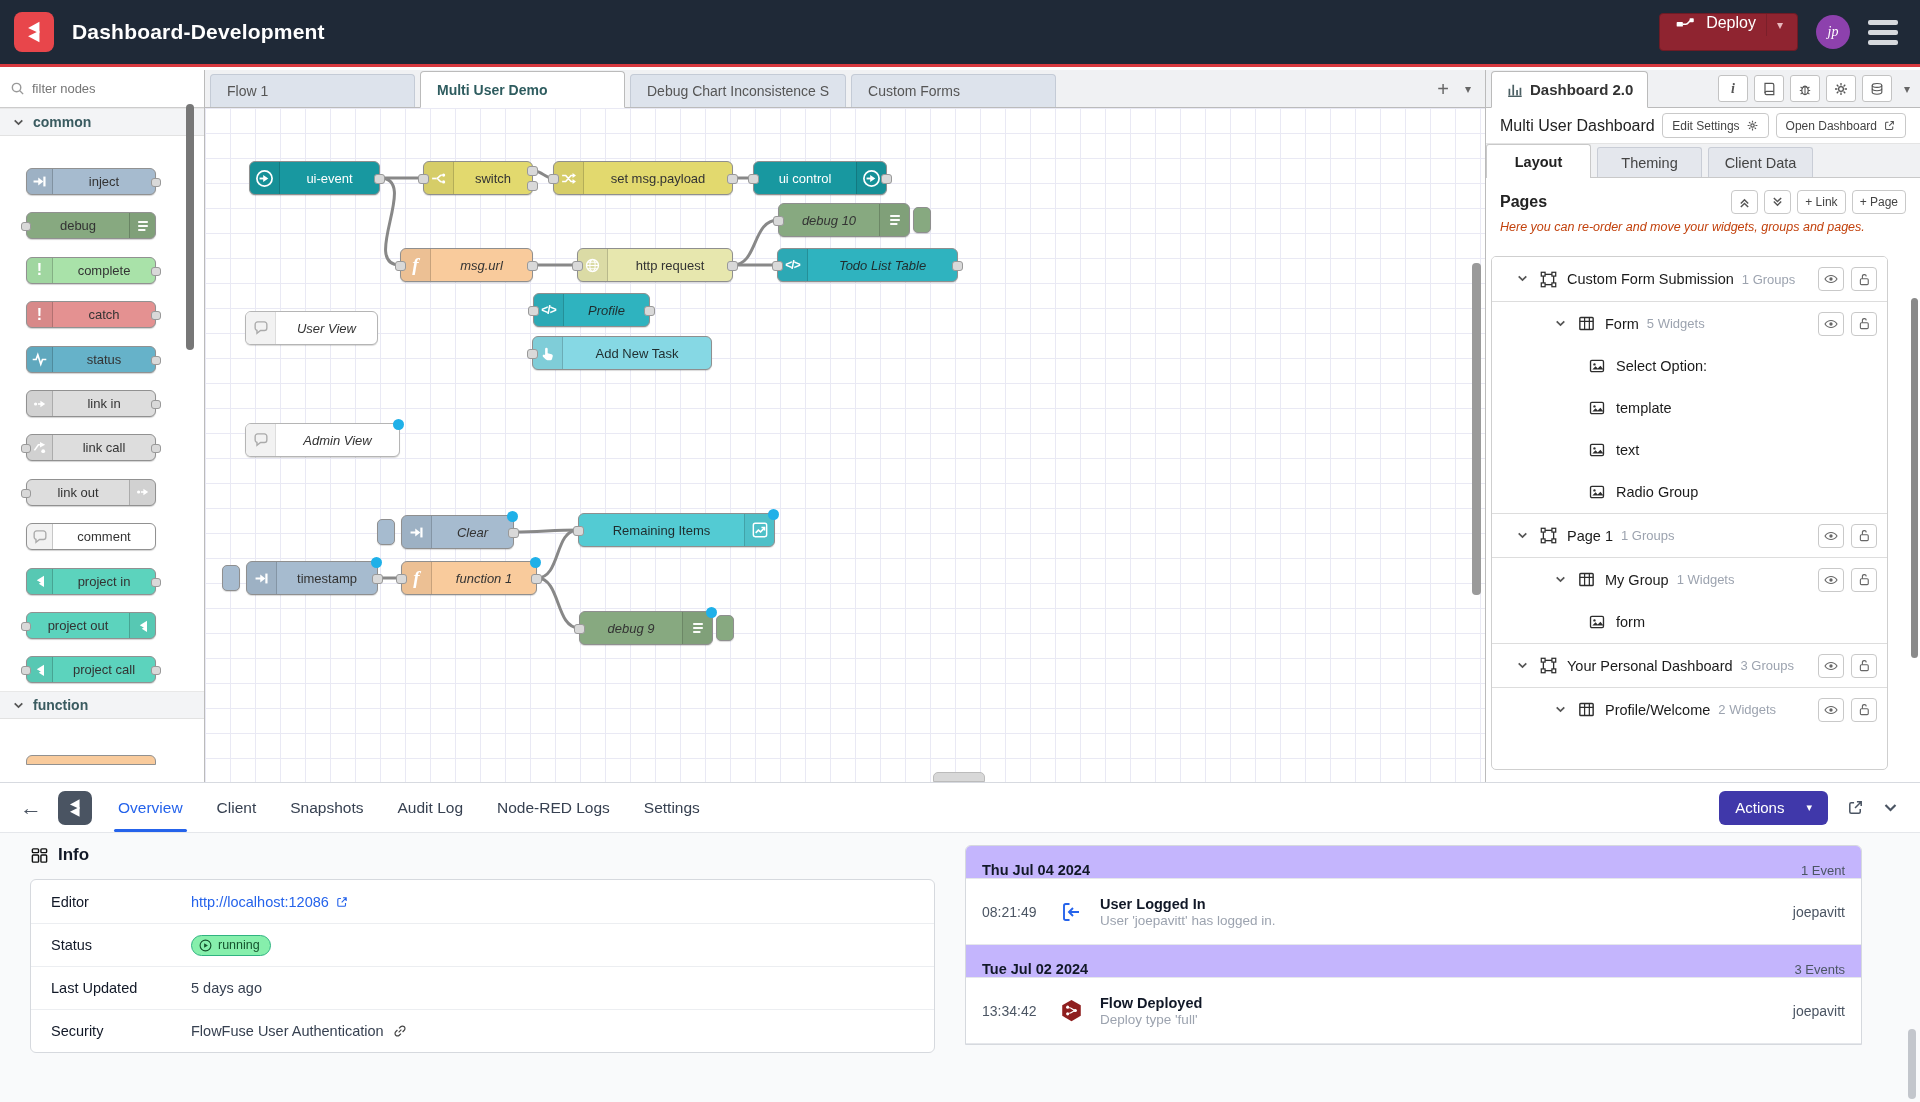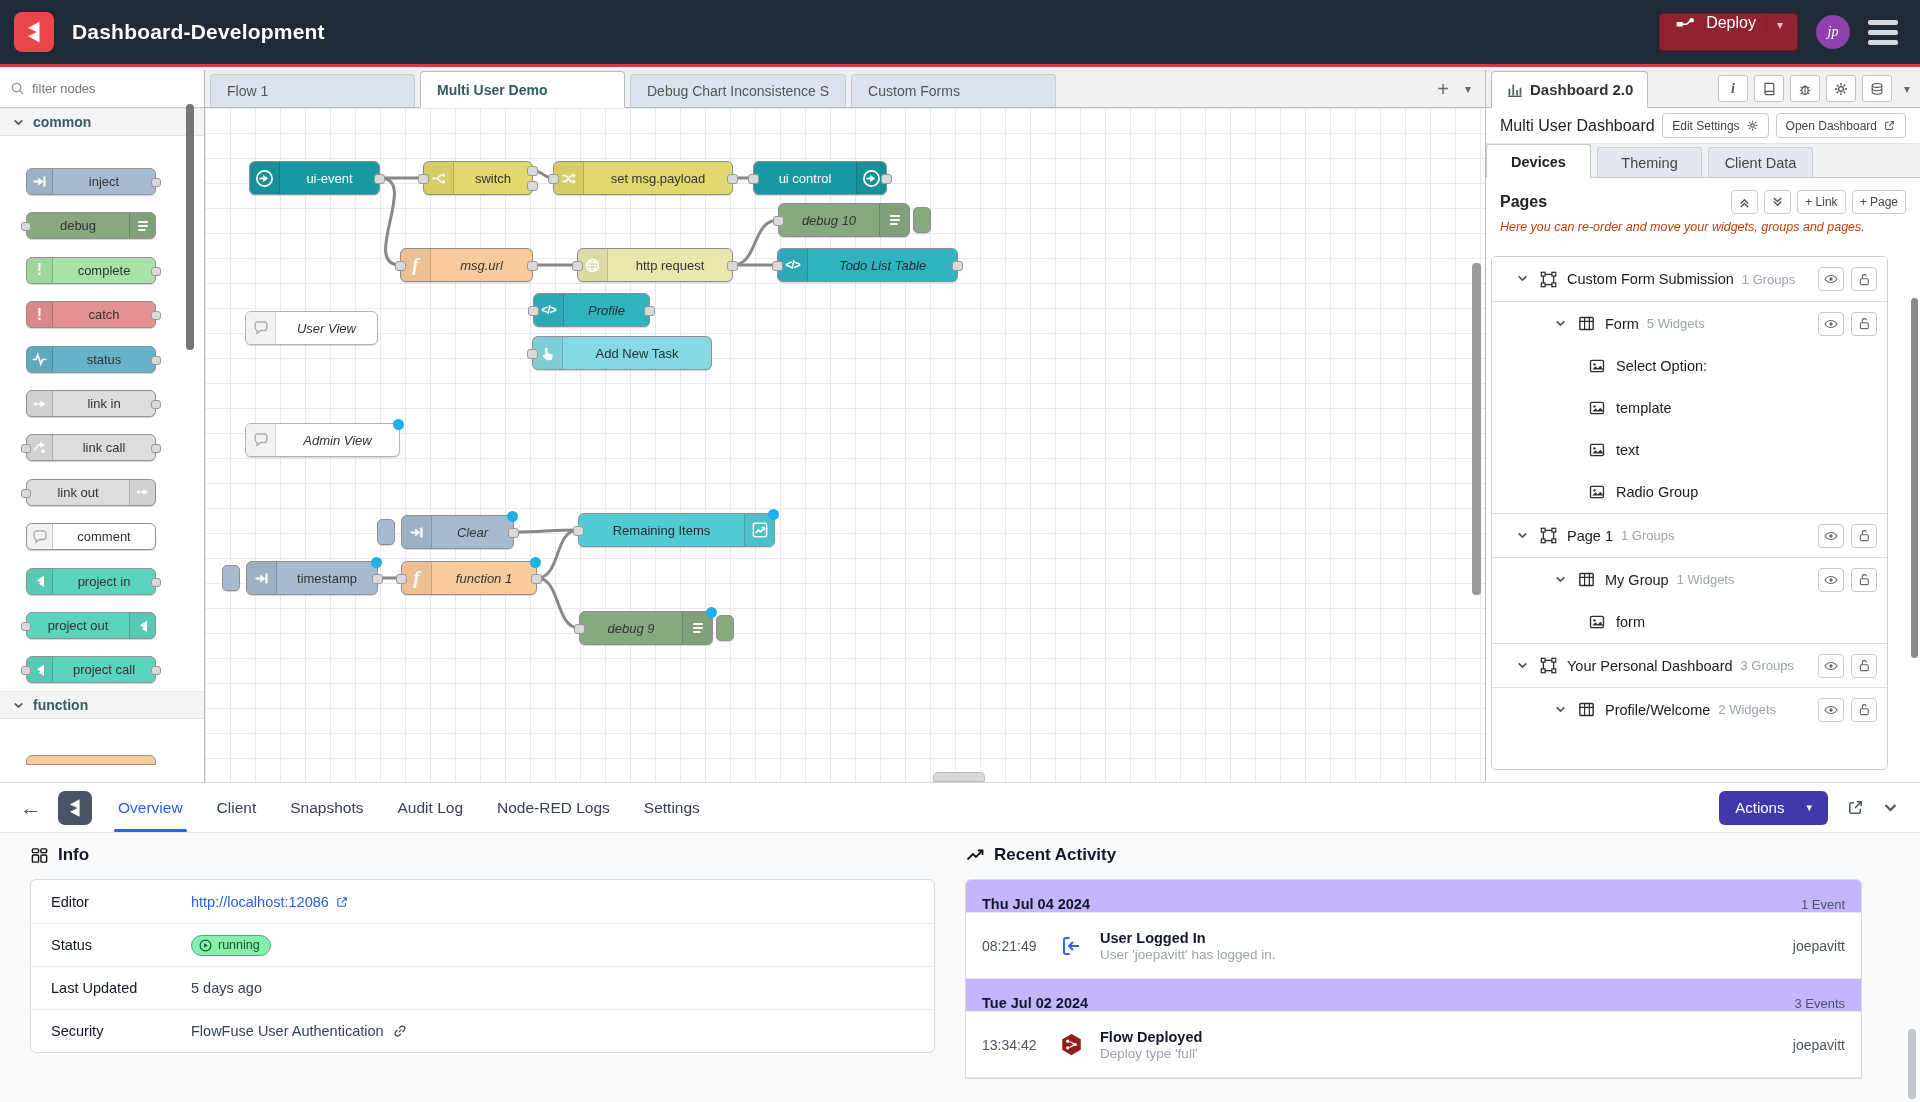--- a/index.html
+++ b/index.html
@@ -573,21 +573,21 @@
         <div class="rb-smallbtn">
           <span>Open Dashboard</span>
           <svg width="13" height="13" viewBox="0 0 20 20">
               <path d="M8.5 5H5.5A1.5 1.5 0 004 6.5v8A1.5 1.5 0 005.5 16h8a1.5 1.5 0 001.5-1.5V11.5" fill="none" stroke="#555" stroke-width="1.6"></path>
               <path d="M11.5 4H16v4.5M16 4l-6.5 6.5" fill="none" stroke="#555" stroke-width="1.6"></path>
             </svg>
         </div>
       </div>
     </div>
     <div id="rb-tabs">
-        <div class="rb-tab2 active">Devices</div>
+        <div class="rb-tab2 active">Layout</div>
         <div class="rb-tab2">Theming</div>
         <div class="rb-tab2">Client Data</div>
       </div>
     <div id="pages-row">
       <span id="pages-title">Pages</span>
       <div id="pages-btns">
         <div class="pg-btn">
             <svg width="11" height="11" viewBox="0 0 12 12">
               <path d="M2 7l4-4 4 4M2 11l4-4 4 4" fill="none" stroke="#555" stroke-width="1.6"></path>
             </svg>
@@ -926,29 +926,20 @@
               <svg width="16" height="16" viewBox="0 0 20 20">
                 <path d="M8.3 11.7l3.4-3.4M6.8 8.8l-2.1 2.1a3.1 3.1 0 104.4 4.4l2.1-2.1M13.2 11.2l2.1-2.1a3.1 3.1 0 10-4.4-4.4L8.8 6.8" fill="none" stroke="#444" stroke-width="1.5"></path>
               </svg>
             </span>
           </span>
         </div>
       </div>
   </div>
 
   <div id="act-col">
-    <div class="sec-head">
-      <span>
-          <svg width="20" height="20" viewBox="0 0 20 20">
-            <path d="M2.5 14.5l5.5-5.5 3 3 6.5-6.5" fill="none" stroke="#111" stroke-width="1.8"></path>
-            <path d="M12.8 5.5H17.5V10" fill="none" stroke="#111" stroke-width="1.8"></path>
-          </svg>
-        </span>
-      <span>Recent Activity</span>
-    </div>
     <div id="act-list">
         <div class="act-date">
           <span class="d">Thu Jul 04 2024</span>
           <span class="c">1 Event</span>
         </div>
         <div class="act-event">
           <span class="act-time">08:21:49</span>
         <span class="act-ico">
             <svg width="24" height="24" viewBox="0 0 24 24">
               <path d="M10.5 4H6.8A1.8 1.8 0 005 5.8v12.4A1.8 1.8 0 006.8 20h3.7" fill="none" stroke="#2563eb" stroke-width="1.9"></path>

